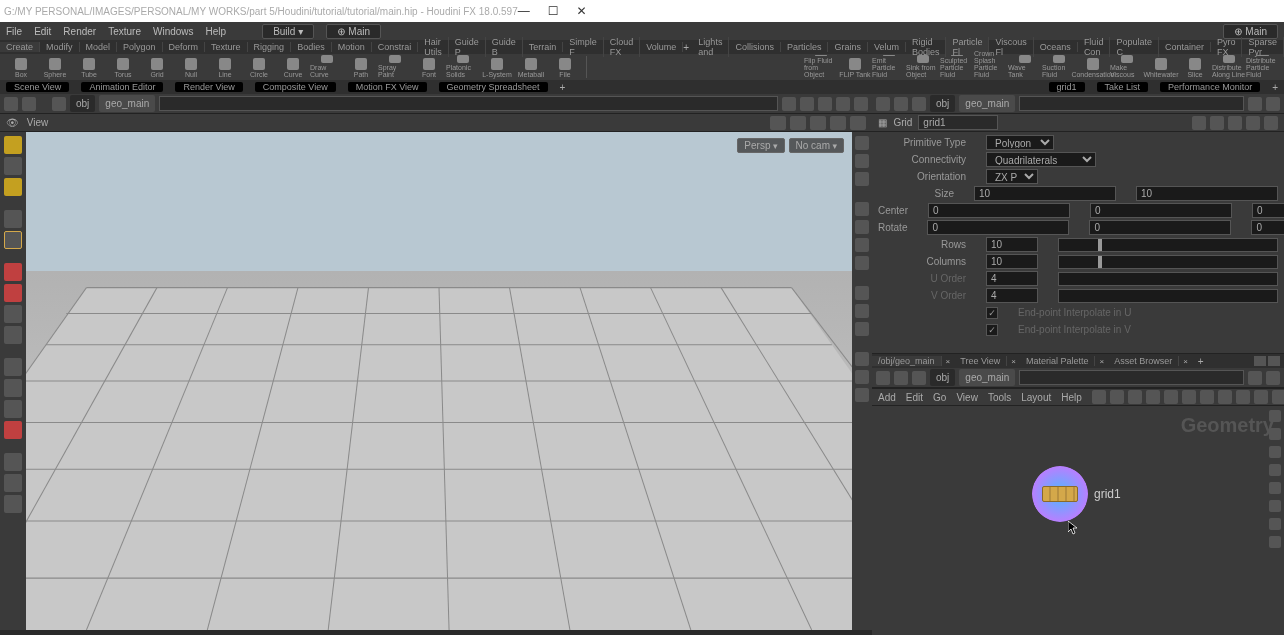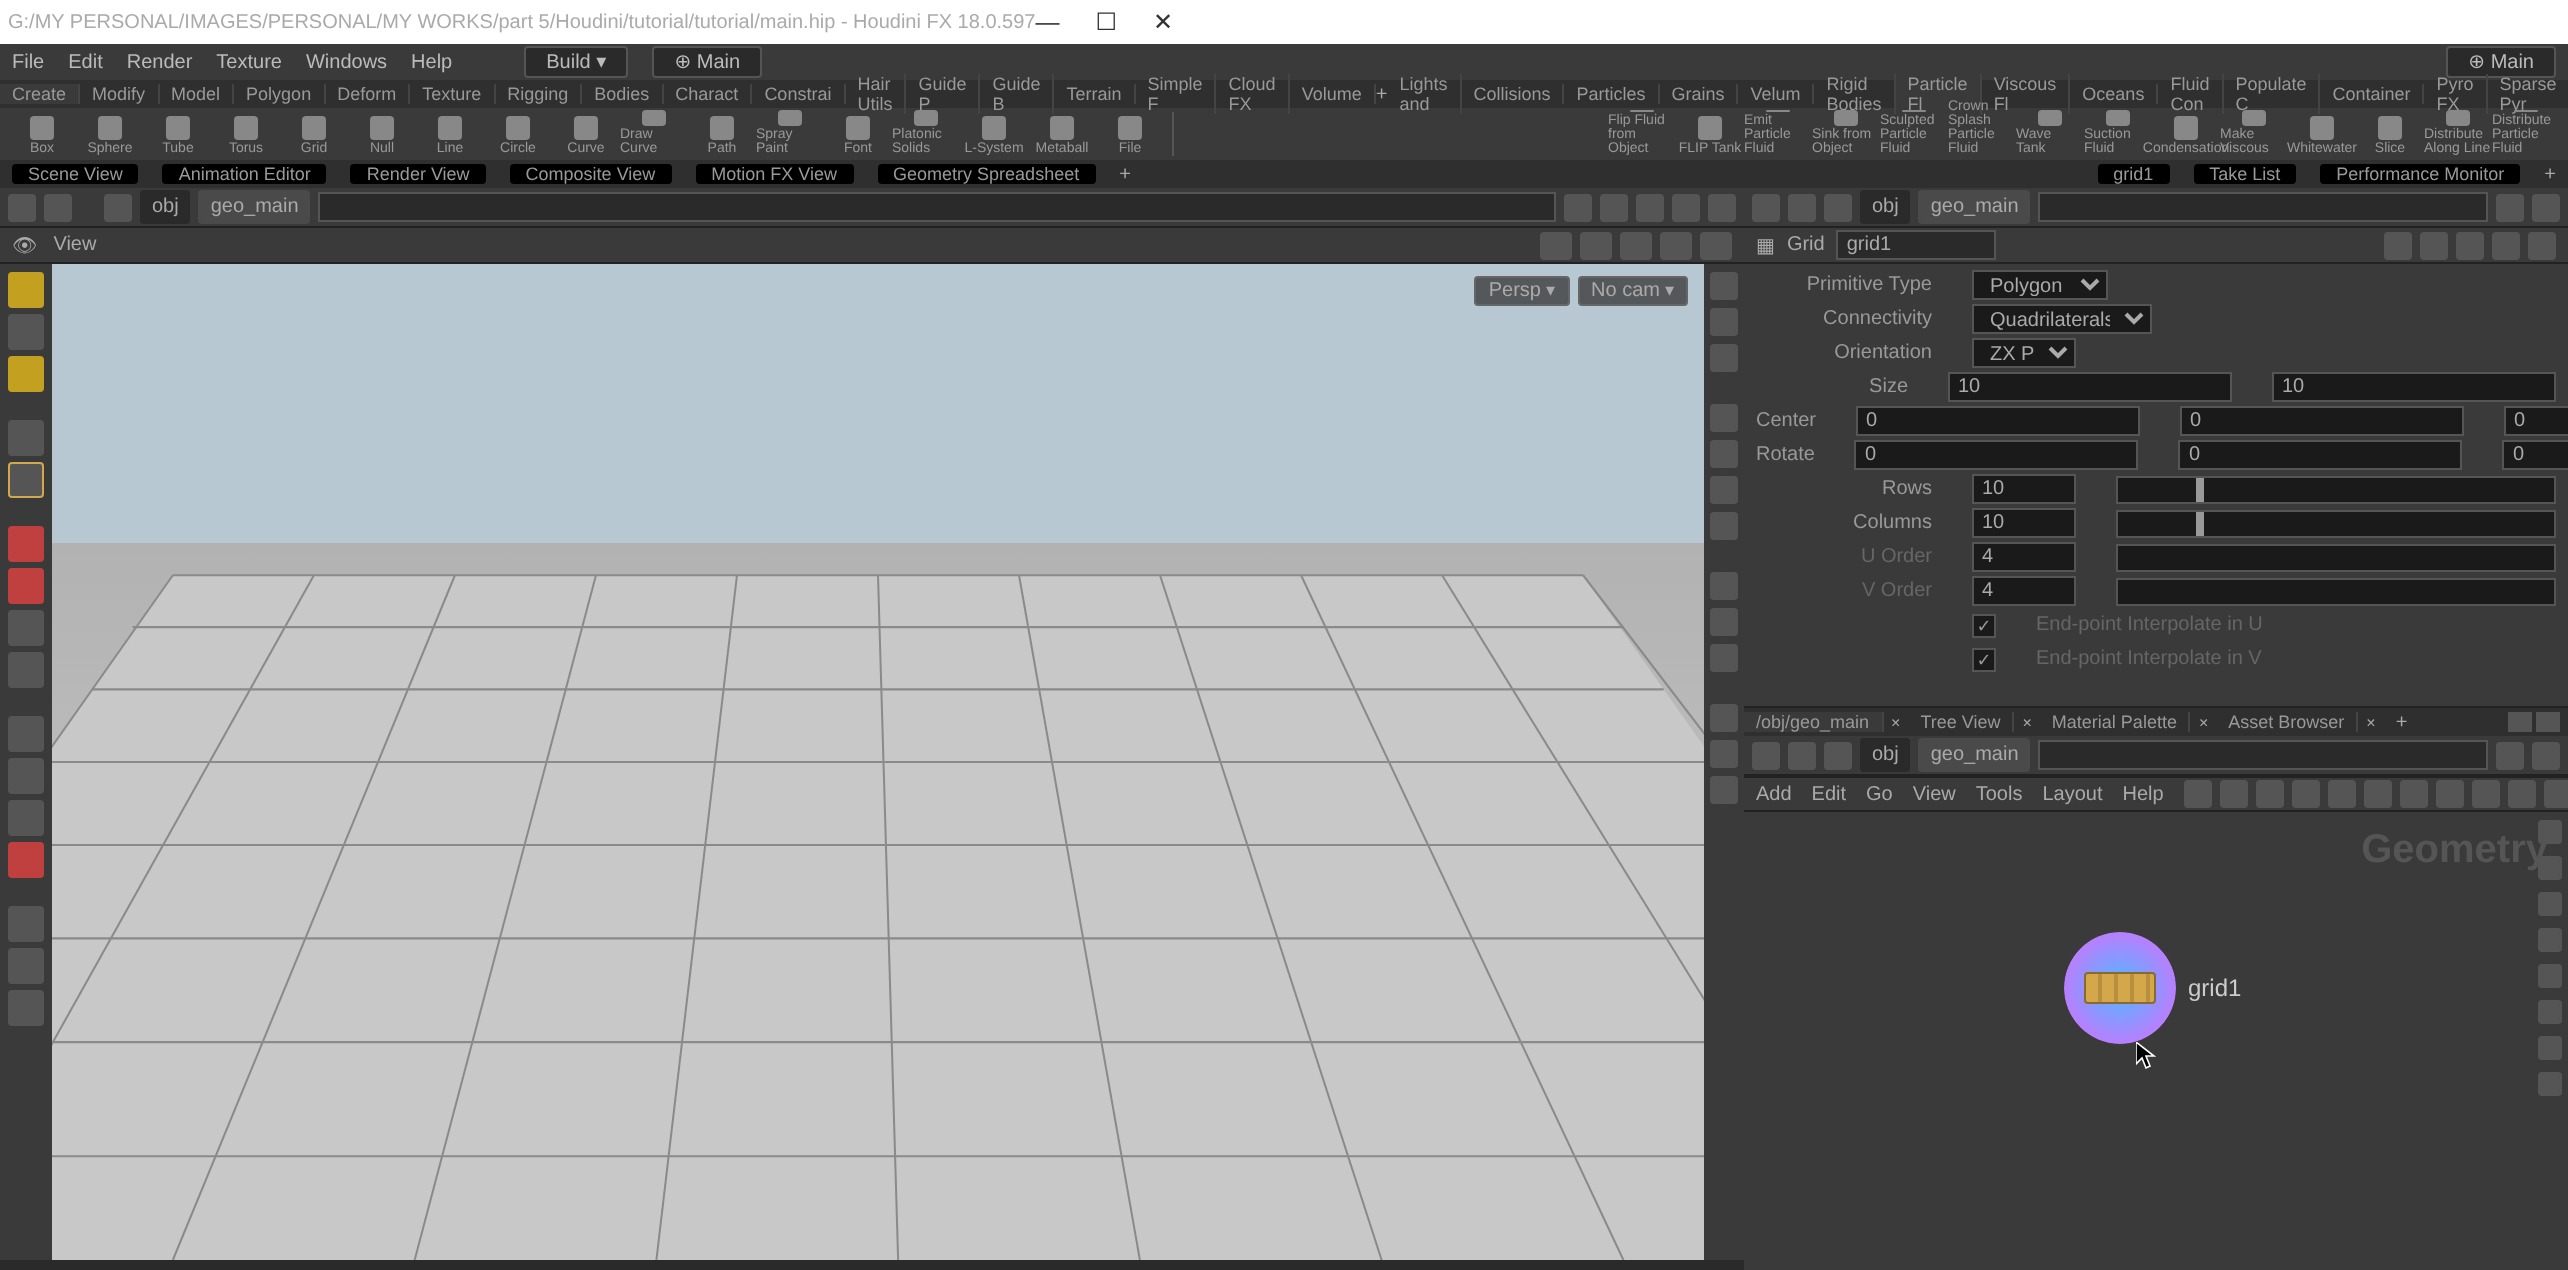--- a/index.html
+++ b/index.html
@@ -113,21 +113,21 @@
 
 <div class="shelf-tabs">
   <span class="tab active">Create</span>
   <span class="tab">Modify</span>
   <span class="tab">Model</span>
   <span class="tab">Polygon</span>
   <span class="tab">Deform</span>
   <span class="tab">Texture</span>
   <span class="tab">Rigging</span>
   <span class="tab">Bodies</span>
-  <span class="tab">Charact</span>
+  <span class="tab">Motion</span>
   <span class="tab">Constrai</span>
   <span class="tab">Hair Utils</span>
   <span class="tab">Guide P</span>
   <span class="tab">Guide B</span>
   <span class="tab">Terrain</span>
   <span class="tab">Simple F</span>
   <span class="tab">Cloud FX</span>
   <span class="tab">Volume</span>
   <span class="plus">+</span>
   <span style="width:10px"></span>
@@ -418,21 +418,21 @@
           <div class="i"></div>
         </div>
       </div>
       <div class="parm-body">
         <div class="parm-row">
             <span class="lbl">Primitive Type</span>
             <select class="wide"><option>Polygon</option></select>
           </div>
         <div class="parm-row">
             <span class="lbl">Connectivity</span>
-            <select style="width:90px"><option>Quadrilaterals</option></select>
+            <select style="width:110px"><option>Quadrilaterals</option></select>
           </div>
         <div class="parm-row">
             <span class="lbl">Orientation</span>
             <select class="num"><option>ZX Plane</option></select>
           </div>
         <div class="parm-row">
             <span class="lbl">Size</span>
             <input type="text" style="flex: 1 1 0%;" value="10">
             <input type="text" style="flex: 1 1 0%;" value="10">
           </div>

